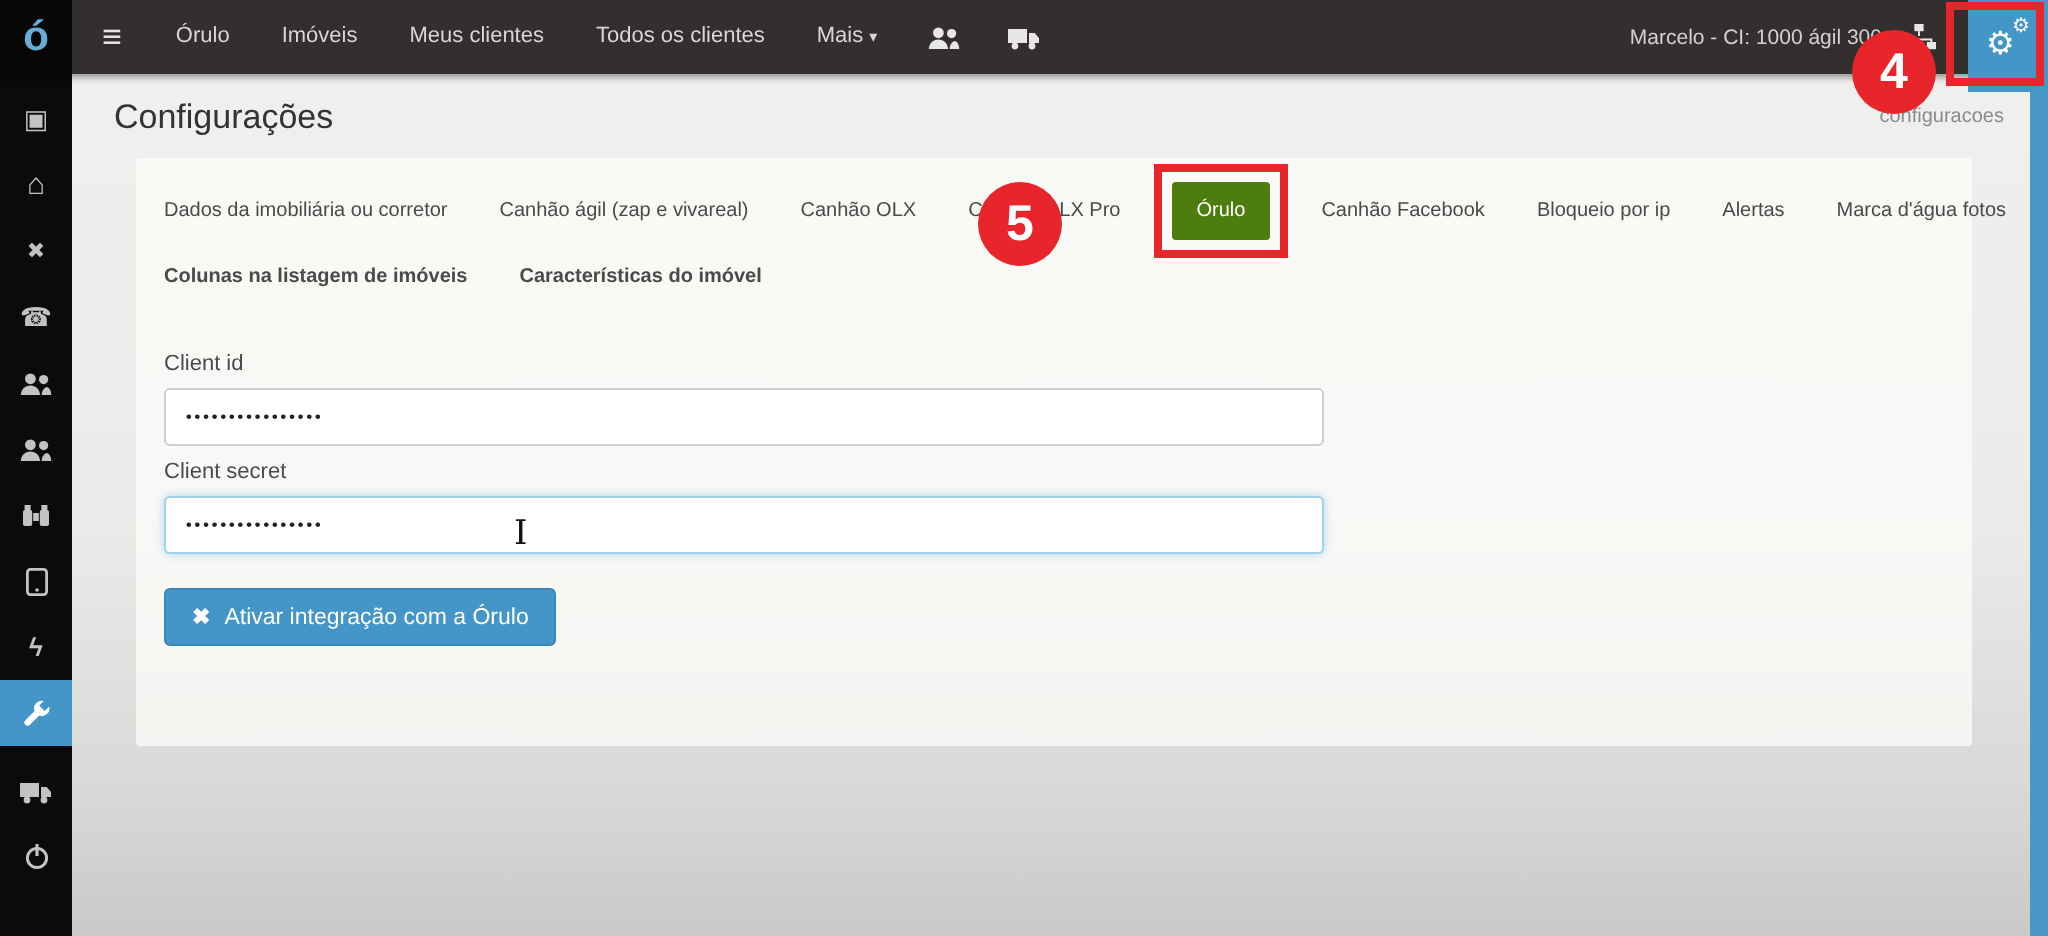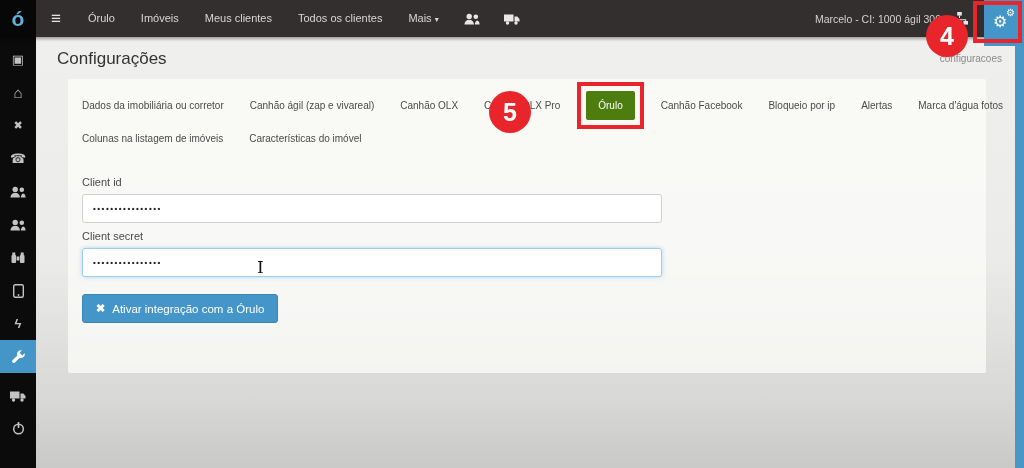--- a/index.html
+++ b/index.html
@@ -42,21 +42,21 @@
   
   .main { position:absolute; top:37px; left:36px; width:988px; height:316px;
           padding:0 0 0 21px; z-index:6; }
   .page-title { font-size:17px; font-weight:400; color:#333; margin-top:12px; }
   .breadcrumb { position:absolute; top:16px; right:22px; font-size:10px; color:#8a8a8a; }
 
   .card { margin-top:10px; margin-left:11px; width:918px; height:294px;
           background:rgba(252,252,250,.75); border-radius:2px; padding:10px 14px; }
 
   .tabs-row { display:flex; align-items:center; gap:26px; white-space:nowrap; height:32px; }
-  .tabs-row2 { margin-top:4px; height:26px; }
+  .tabs-row2 { margin-top:4px; height:26px;font-weight:bold; }
   .tab { font-size:10px; color:#4a4a4a; cursor:pointer; }
   .tab-active-wrap { position:relative; display:inline-block;
                      outline:4px solid #e8252a; outline-offset:5px; }
   .tab-active { display:inline-block; background:#4d7c0f; color:#fff;
                 padding:9px 12px; border-radius:2px; font-size:10px; cursor:pointer; }
 
   .form-area { margin-top:25px; }
   .field-label { font-size:11px; color:#4a4a4a; margin-bottom:6px; }
   .text-input { display:block; width:580px; height:29px; background:#fff;
                 border:1px solid #cfcfcd; border-radius:3px; padding:0 10px;

